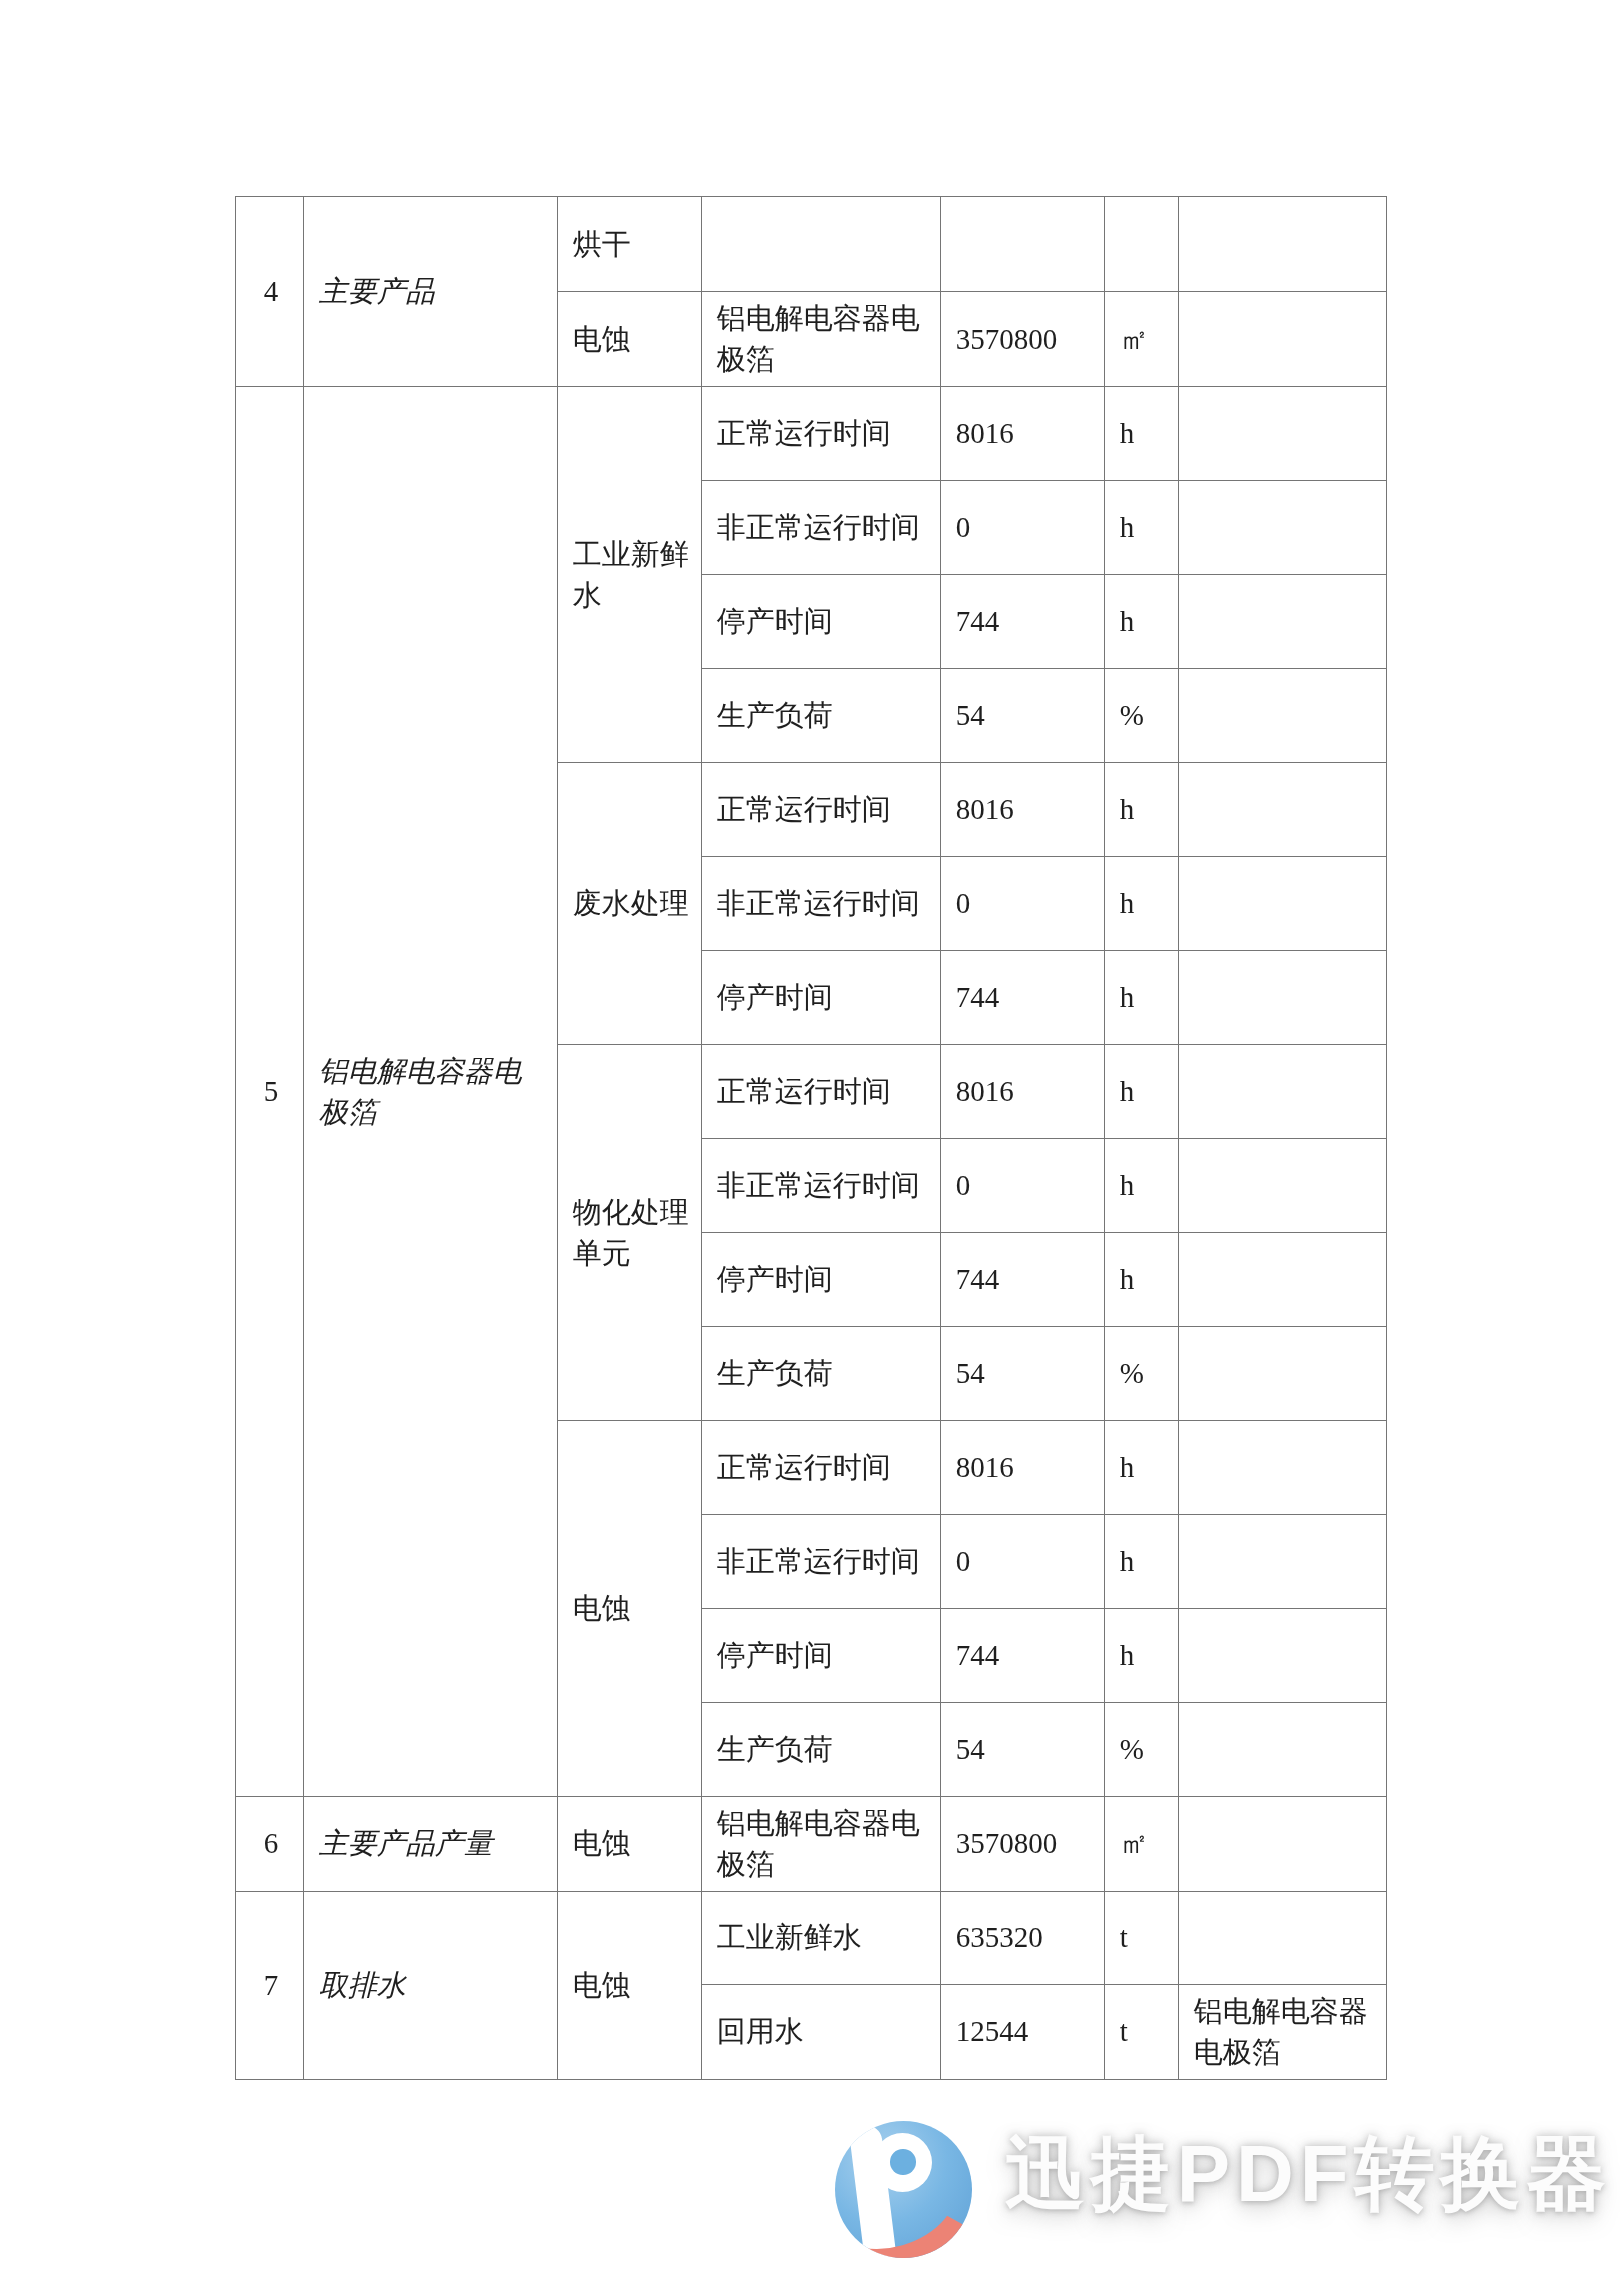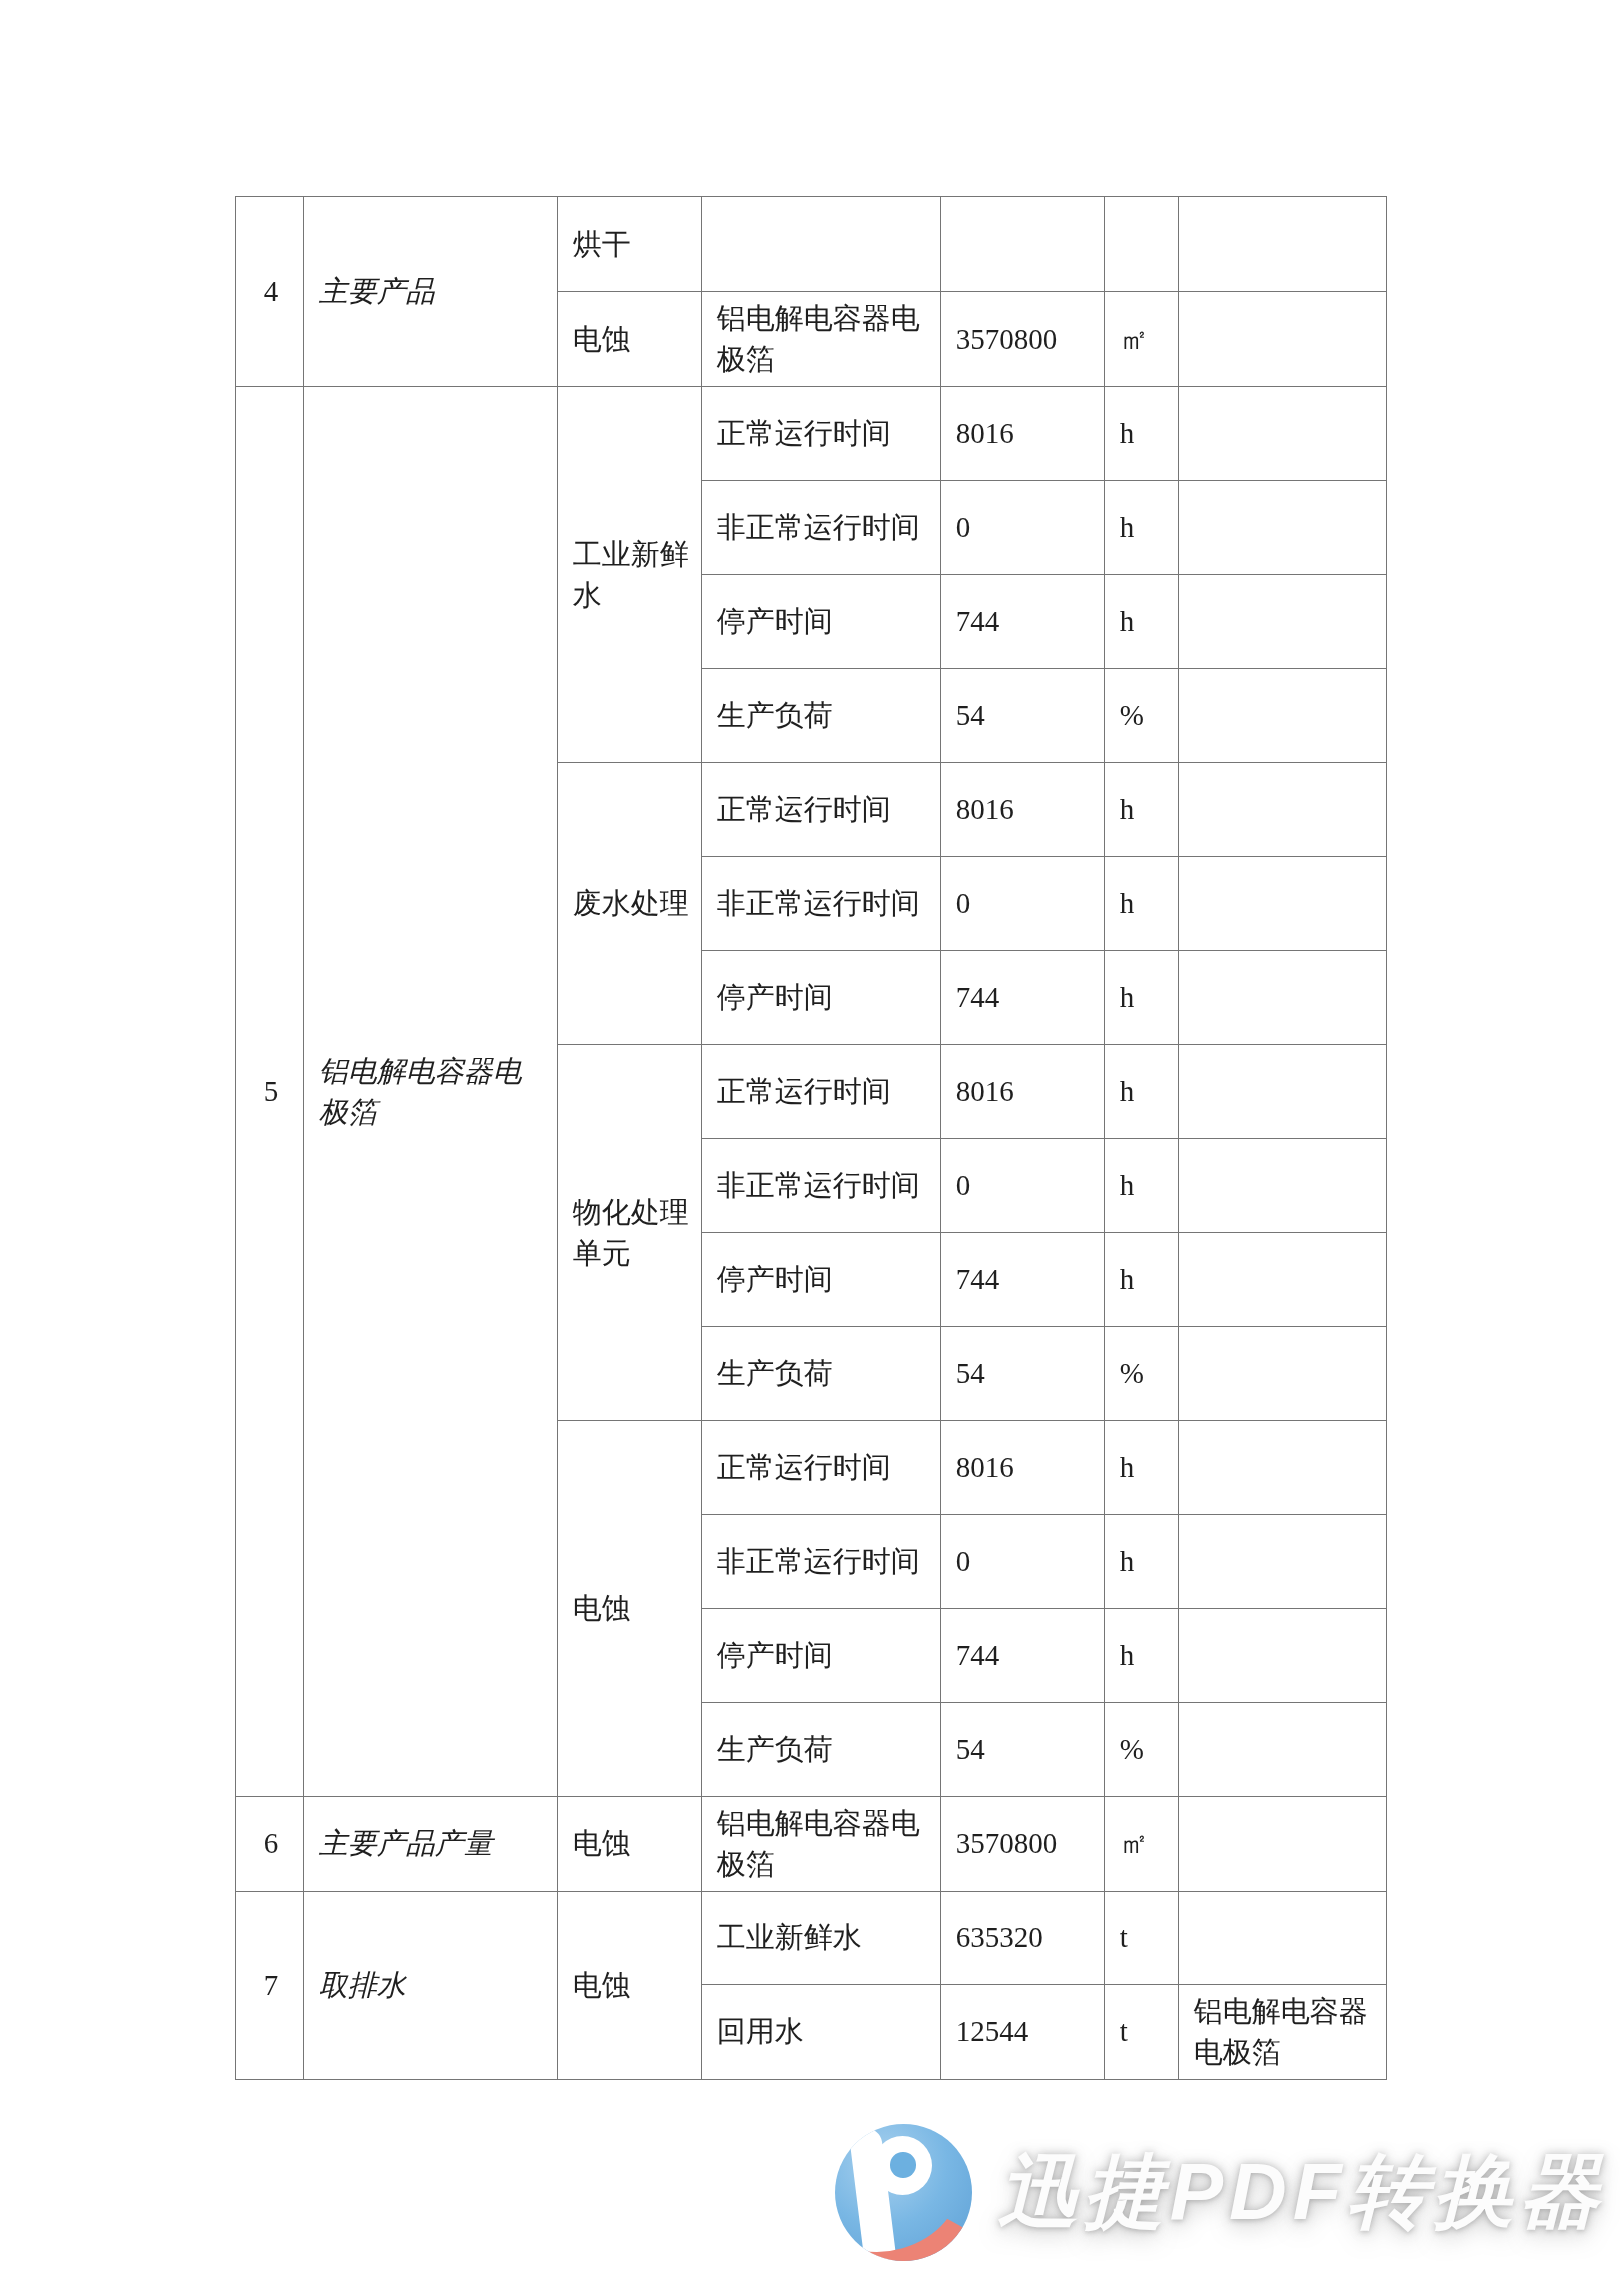--- a/index.html
+++ b/index.html
@@ -35,23 +35,21 @@
   tr.h96{height:94px;}
   tr.h95{height:93px;}
 
   
   .watermark{
     position:absolute;
     left:835px;
     top:2121px;
     height:143px;
     display:flex;
-    align-items:center;
-    gap:26px;
-    font-style:italic;
+    gap:33px;
   }
   .wm-logo{
     position:relative;
     width:137px;
     height:137px;
     border-radius:50%;
     background:radial-gradient(circle at 35% 28%, #a9d1ee 0%, #79b7e4 48%, #5d9fd4 100%);
     overflow:hidden;
     flex:0 0 auto;
   }

